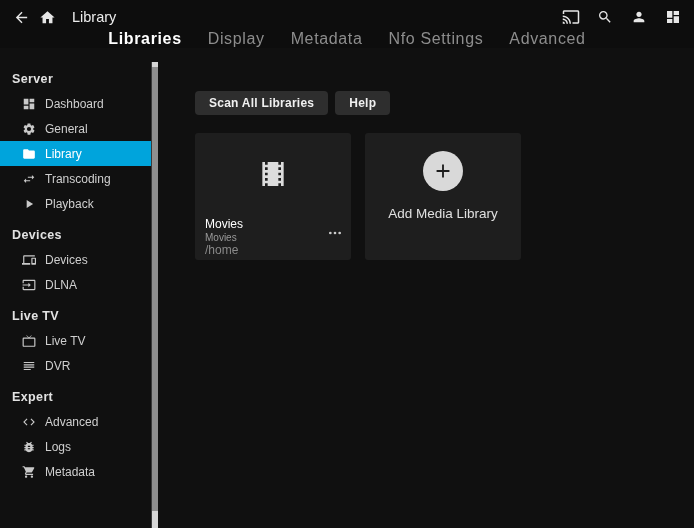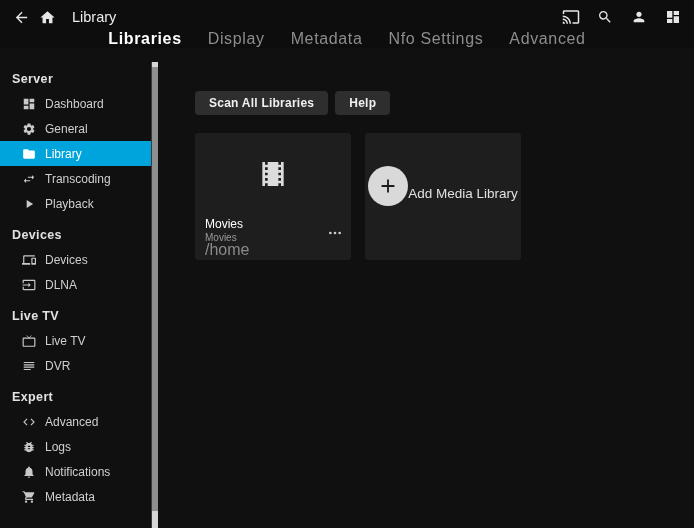--- a/index.html
+++ b/index.html
@@ -66,27 +66,27 @@
     height:24px; padding:0 14px; cursor:pointer; letter-spacing:.02em;
   }
   .cards-row { display:flex; gap:14px; margin-top:18px; }
   .card {
     width:156px; height:127px; background:#1e1e1e; border-radius:3px; position:relative;
   }
   .card-imgarea { height:82px; display:flex; align-items:center; justify-content:center; color:#dcdcdc; }
   .card-textblock { padding:2px 10px 0 10px; position:relative; }
   .card-title { font-size:12px; color:#ffffff; line-height:14px; }
   .card-sub { font-size:10px; color:#9a9a9a; line-height:12px; margin-top:1px; }
-  .card-path { font-size:16px; color:#8a8a8a; line-height:12px; }
+  .card-path { font-size:12px; color:#8a8a8a; line-height:12px; }
   .dots-btn {
     position:absolute; right:6px; top:10px; width:20px; height:16px;
     display:flex; align-items:center; justify-content:center;
     background:none; border:none; color:#cccccc; cursor:pointer;
   }
-  .add-card { display:flex; align-items:center; justify-content:center;
+  .add-card { display:flex; flex-direction:column; align-items:center; justify-content:center;
     padding-bottom:22px; cursor:pointer; }
   .add-circle {
     width:40px; height:40px; border-radius:50%; background:#d9d9d9;
     display:flex; align-items:center; justify-content:center; color:#1c1c1c;
   }
   .add-label { margin-top:15px; font-size:13.5px; color:#e0e0e0; }
 </style>
 </head>
 <body>
 
@@ -253,28 +253,20 @@
 
     <div class="side-item">
       <span class="s-icon">
         <svg width="14" height="14" viewBox="0 0 24 24" fill="currentColor">
             <path d="M20 8h-2.81a5.985 5.985 0 0 0-1.82-1.96L17 4.41 15.59 3l-2.17 2.17a6.002 6.002 0 0 0-2.83 0L8.41 3 7 4.41l1.62 1.63C7.88 6.55 7.26 7.22 6.81 8H4v2h2.09c-.05.33-.09.66-.09 1v1H4v2h2v1c0 .34.04.67.09 1H4v2h2.81c1.04 1.79 2.97 3 5.19 3s4.15-1.21 5.19-3H20v-2h-2.09c.05-.33.09-.66.09-1v-1h2v-2h-2v-1c0-.34-.04-.67-.09-1H20V8zm-6 8h-4v-2h4v2zm0-4h-4v-2h4v2z"></path>
           </svg>
       </span>
       <span class="s-label">Logs</span>
     </div>
 
-    <div class="side-item">
-      <span class="s-icon">
-        <svg width="14" height="14" viewBox="0 0 24 24" fill="currentColor">
-            <path d="M12 22c1.1 0 2-.9 2-2h-4c0 1.1.9 2 2 2zm6-6v-5c0-3.07-1.63-5.64-4.5-6.32V4c0-.83-.67-1.5-1.5-1.5s-1.5.67-1.5 1.5v.68C7.64 5.36 6 7.92 6 11v5l-2 2v1h16v-1l-2-2z"></path>
-          </svg>
-      </span>
-      <span class="s-label">Notifications</span>
-    </div>
 
     <div class="side-item">
       <span class="s-icon">
         <svg width="14" height="14" viewBox="0 0 24 24" fill="currentColor">
             <path d="M7 18c-1.1 0-1.99.9-1.99 2S5.9 22 7 22s2-.9 2-2-.9-2-2-2zM1 2v2h2l3.6 7.59-1.35 2.45c-.16.28-.25.61-.25.96 0 1.1.9 2 2 2h12v-2H7.42c-.14 0-.25-.11-.25-.25l.03-.12.9-1.63h7.45c.75 0 1.41-.41 1.75-1.03l3.58-6.49A1 1 0 0 0 20 4H5.21l-.94-2H1zm16 16c-1.1 0-1.99.9-1.99 2s.89 2 1.99 2 2-.9 2-2-.9-2-2-2z"></path>
           </svg>
       </span>
       <span class="s-label">Metadata</span>
     </div>
 

